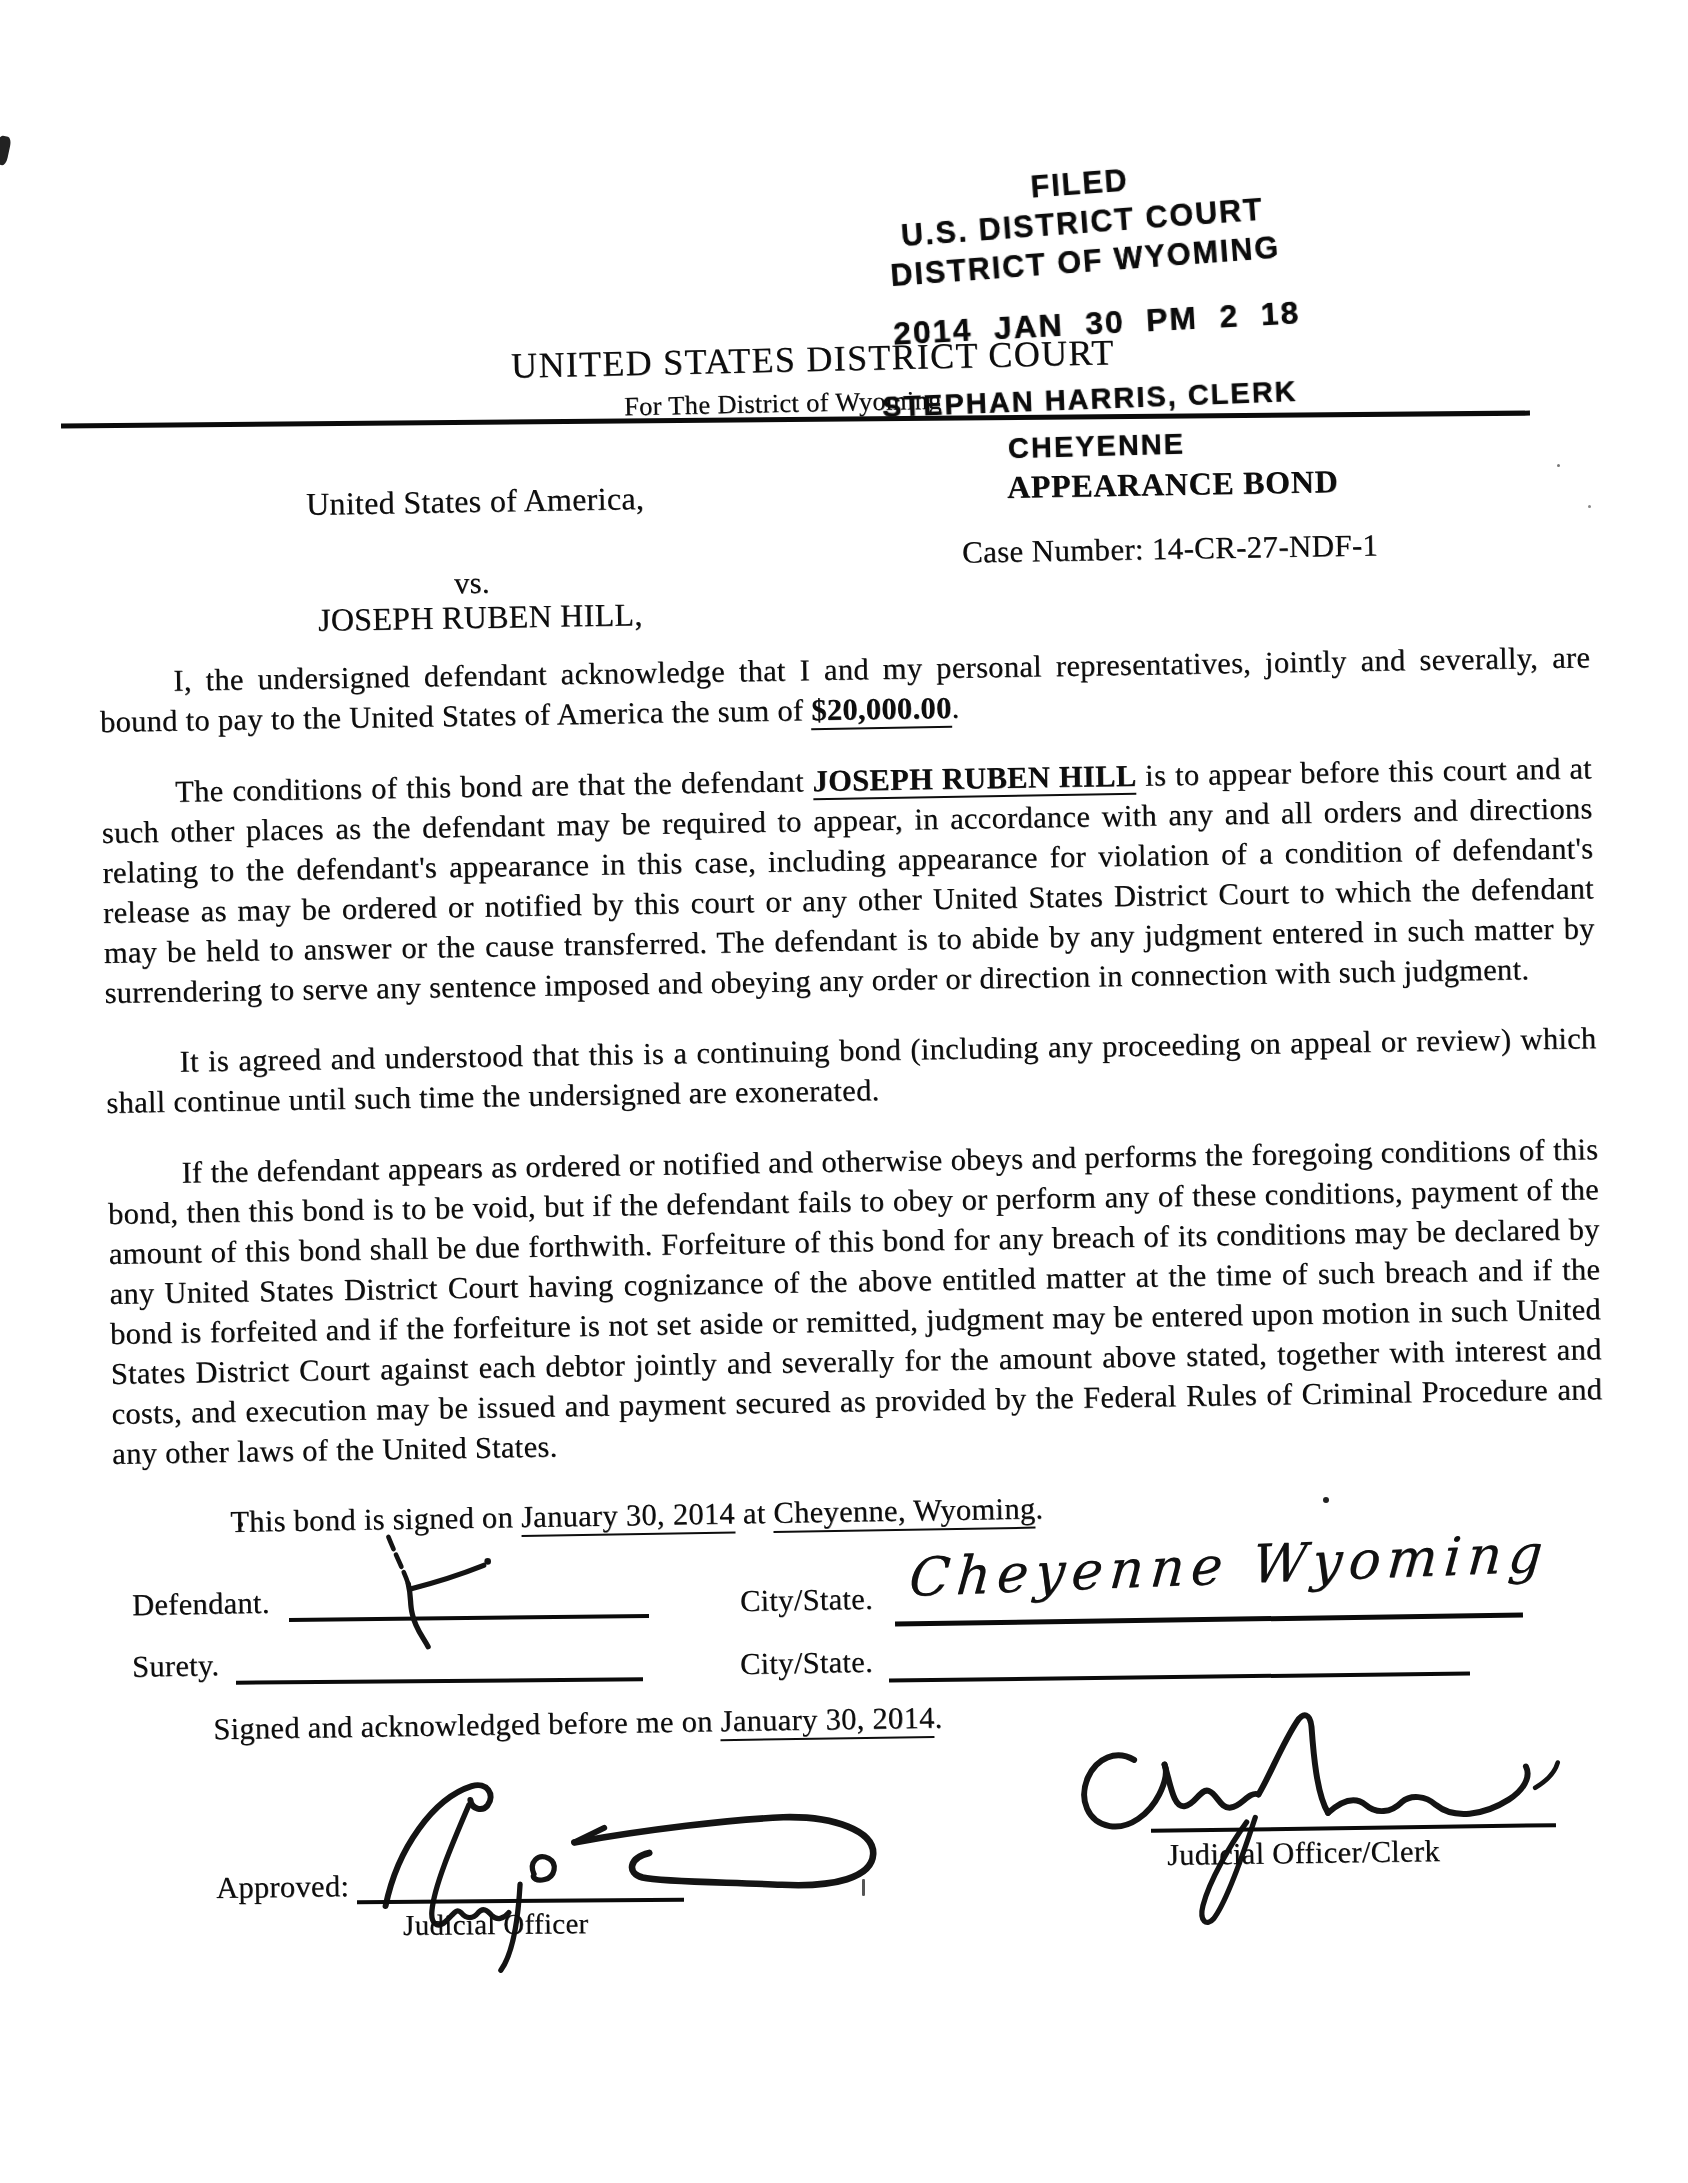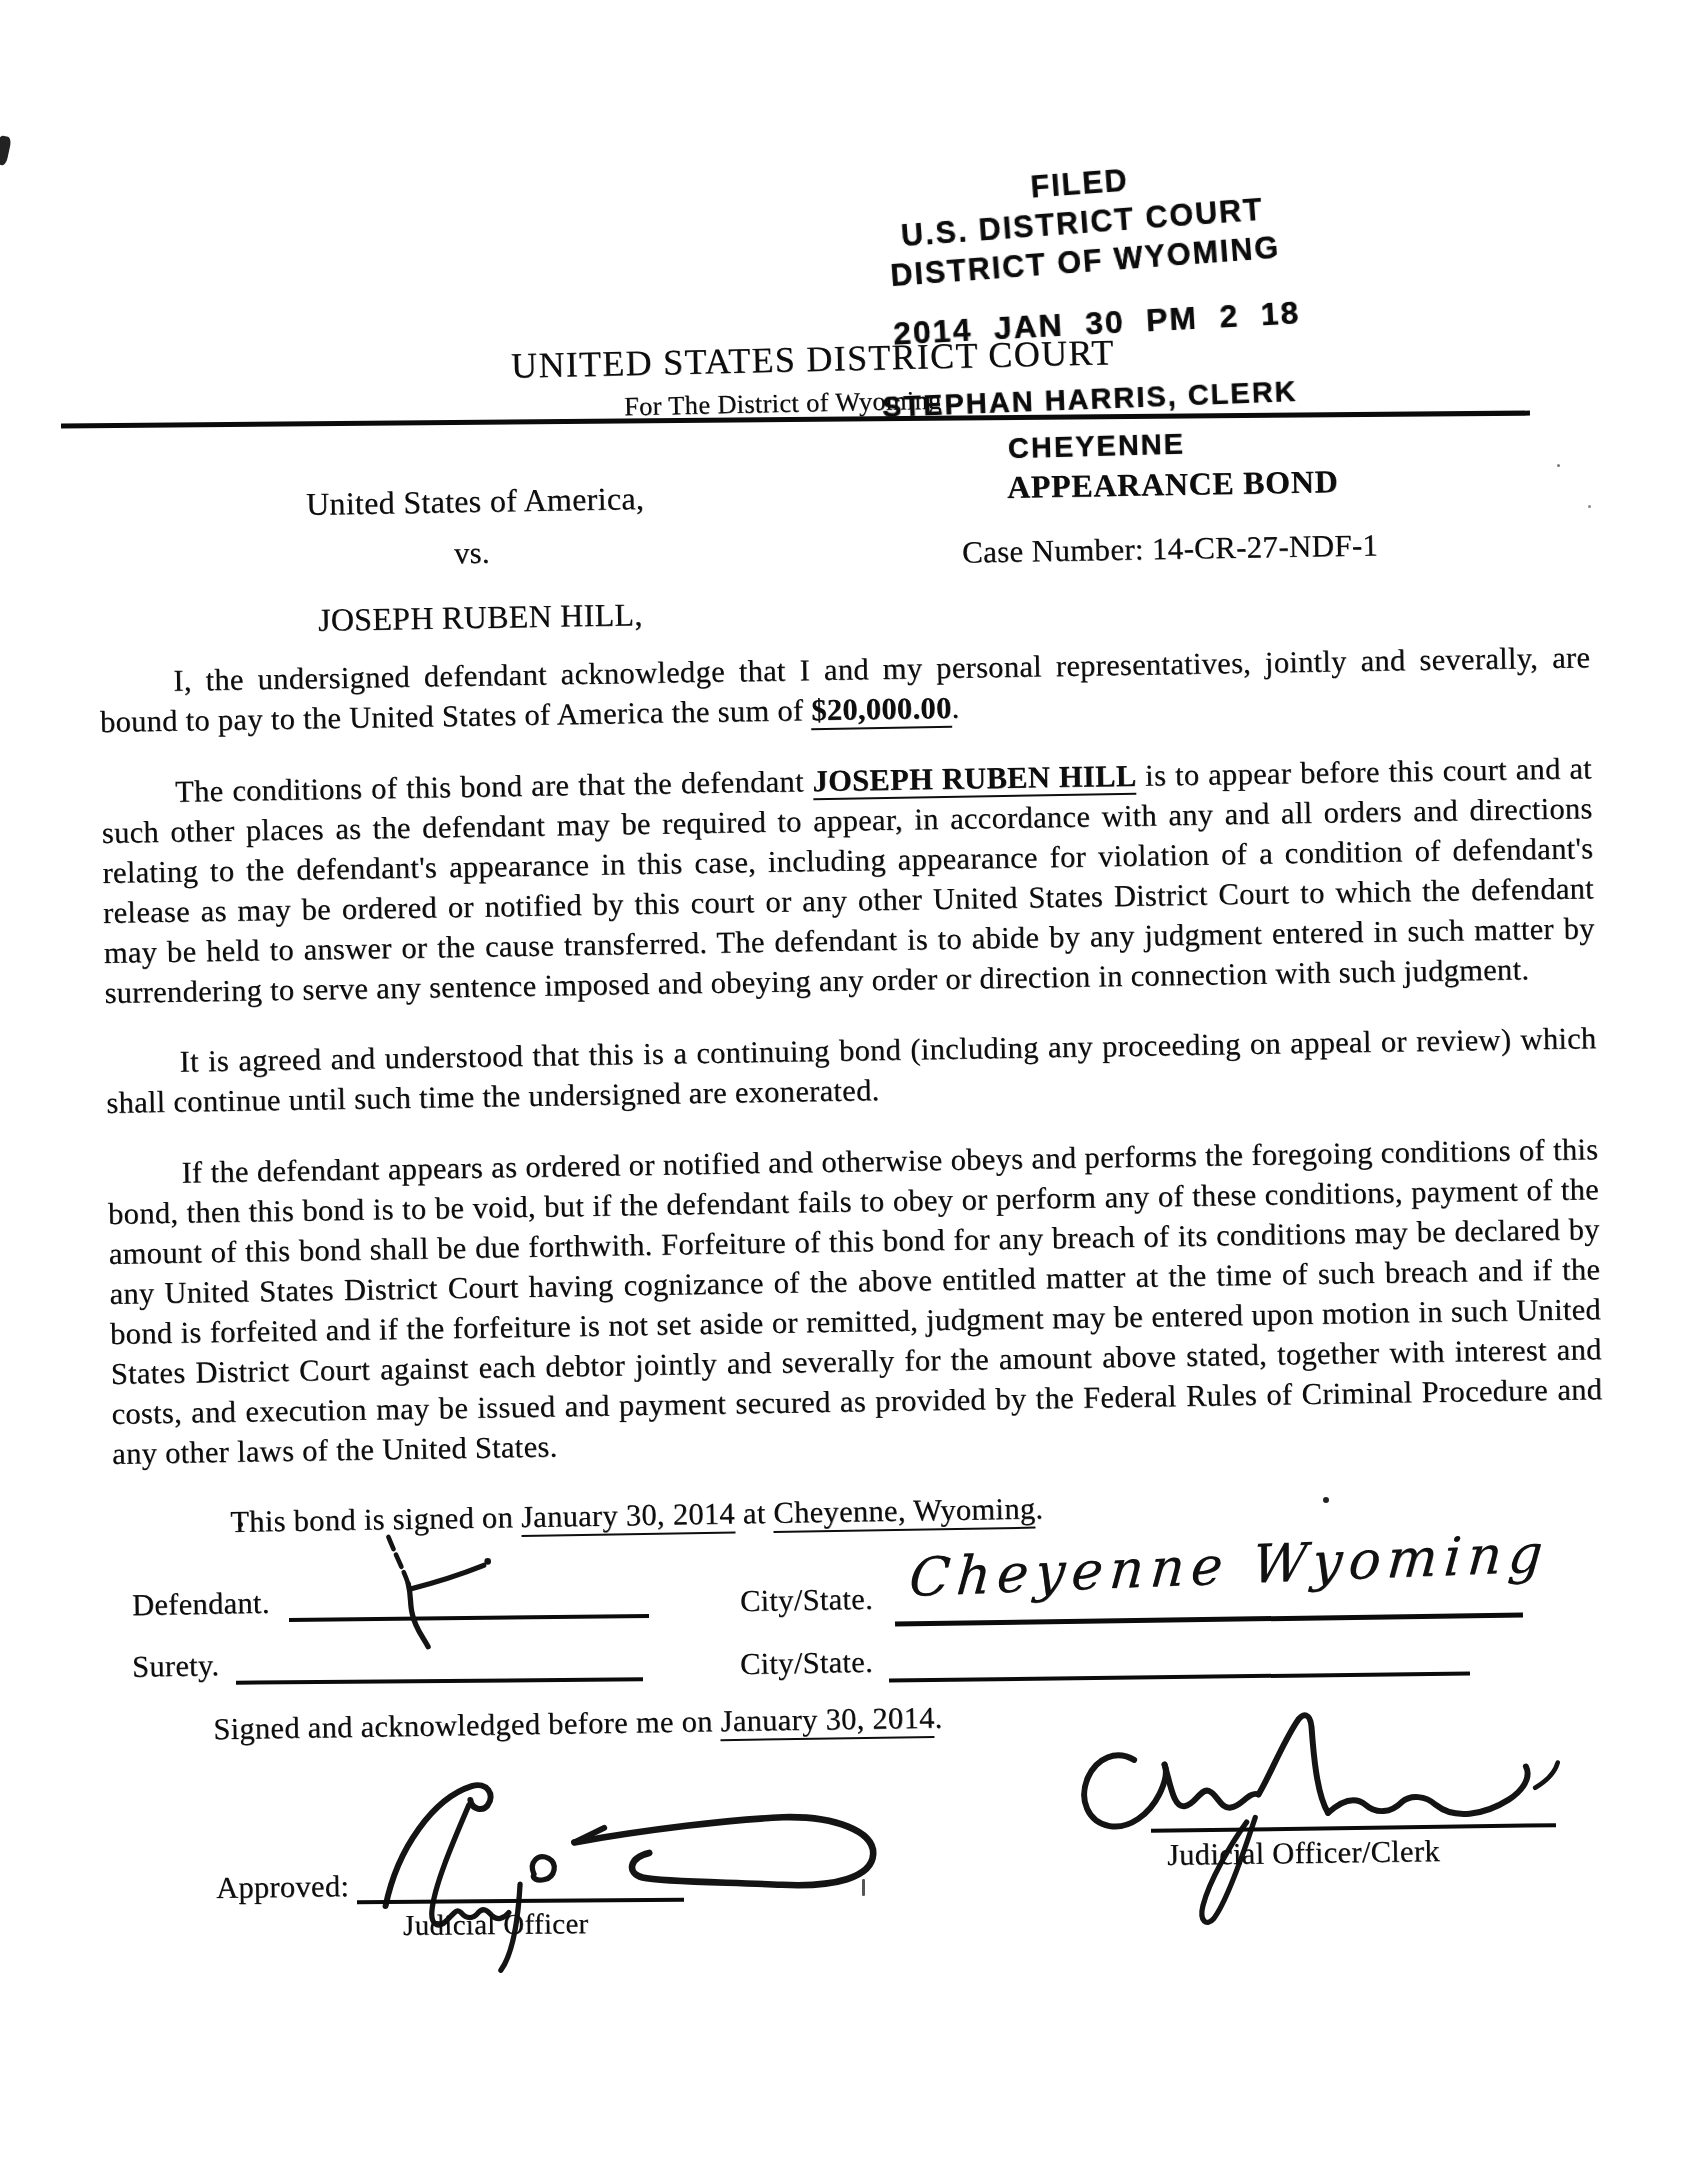--- a/index.html
+++ b/index.html
@@ -51,21 +51,21 @@
 <div class="abs t" style="left:624px;top:388px;font-size:26.5px;white-space:nowrap;transform:rotate(-1.2deg);">For The District of Wyoming</div>
 
 <div class="abs stamp" style="left:882px;top:383px;font-size:29px;transform:rotate(-2.2deg);">STEPHAN HARRIS, CLERK</div>
 
 <div class="abs hline" style="left:61px;top:417px;width:1469px;height:5.3px;transform:rotate(-0.5deg);"></div>
 
 <div class="abs stamp" style="left:1008px;top:430px;font-size:29px;transform:rotate(-1.5deg);">CHEYENNE</div>
 
 <div class="abs t" style="left:306px;top:483px;font-size:32px;white-space:nowrap;transform:rotate(-1deg);">United States of America,</div>
 <div class="abs t b" style="left:1007px;top:466px;font-size:32px;letter-spacing:0.7px;white-space:nowrap;transform:rotate(-1deg);">APPEARANCE BOND</div>
-<div class="abs t" style="left:454px;top:536px;font-size:30.5px;transform:rotate(-1deg);">vs.</div>
+<div class="abs t" style="left:454px;top:566px;font-size:30.5px;transform:rotate(-1deg);">vs.</div>
 <div class="abs t" style="left:962px;top:531px;font-size:31px;white-space:nowrap;transform:rotate(-1deg);">Case Number: 14-CR-27-NDF-1</div>
 <div class="abs t" style="left:318px;top:599px;font-size:32px;white-space:nowrap;transform:rotate(-1deg);">JOSEPH RUBEN HILL,</div>
 
 <div class="abs t" style="left:99px;top:662px;width:1491px;transform:rotate(-0.95deg);transform-origin:left top;">
   <p class="para"><span>I, the undersigned defendant acknowledge that I and my personal representatives, jointly and severally, are bound to pay to the United States of America the sum of </span><span class="bu">$20,000.00</span><span>.</span></p>
   <p class="para"><span>The conditions of this bond are that the defendant </span><span class="bu">JOSEPH RUBEN HILL</span><span> is to appear before this court and at such other places as the defendant may be required to appear, in accordance with any and all orders and directions relating to the defendant's appearance in this case, including appearance for violation of a condition of defendant's release as may be ordered or notified by this court or any other United States District Court to which the defendant may be held to answer or the cause transferred.  The defendant is to abide by any judgment entered in such matter by surrendering to serve any sentence imposed and obeying any order or direction in connection with such judgment.</span></p>
   <p class="para"><span>It is agreed and understood that this is a continuing bond (including any proceeding on appeal or review) which shall continue until such time the undersigned are exonerated.</span></p>
   <p class="para"><span>If the defendant appears as ordered or notified and otherwise obeys and performs the foregoing conditions of this bond, then this bond is to be void, but if the defendant fails to obey or perform any of these conditions, payment of the amount of this bond shall be due forthwith.  Forfeiture of this bond for any breach of its conditions may be declared by any United States District Court having cognizance of the above entitled matter at the time of such breach and if the bond is forfeited and if the forfeiture is not set aside or remitted, judgment may be entered upon motion in such United States District Court against each debtor jointly and severally for the amount above stated, together with interest and costs, and execution may be issued and payment secured as provided by the Federal Rules of Criminal Procedure and any other laws of the United States.</span></p>
   <p class="para" style="text-indent:117px;margin-top:10.6px;"><span>This bond is signed on </span><span class="u">January 30, 2014</span><span> at </span><span class="u">Cheyenne, Wyoming</span><span>.</span></p>
 </div>

